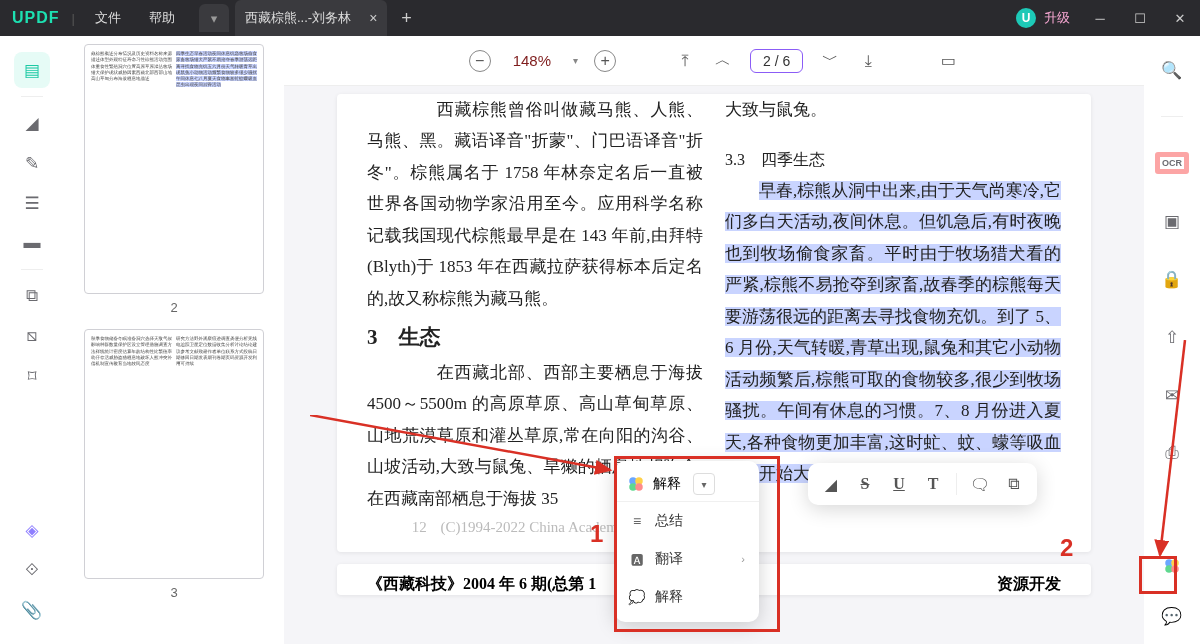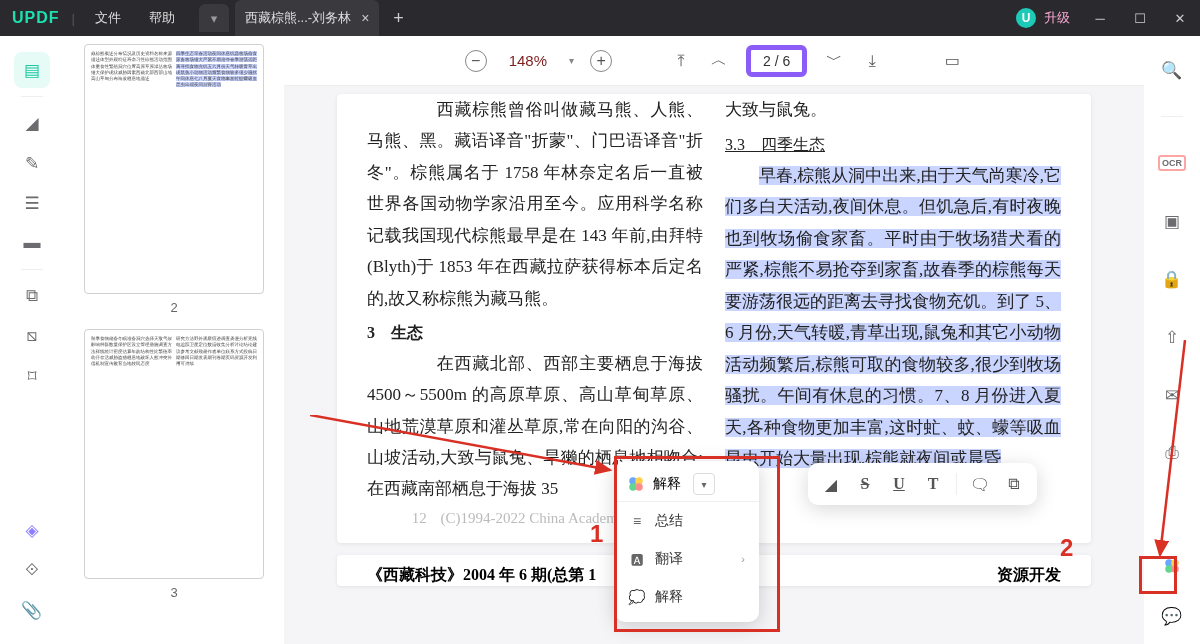--- a/index.html
+++ b/index.html
@@ -16,21 +16,21 @@
     display: flex;
     align-items: center;
     color: #ddd;
     font-size: 13px;
   }
   .logo { color: #1de0b1; font-weight: bold; font-size: 16px; padding: 0 12px; letter-spacing: 1px; }
   .logo-sep { color: #555; margin-right: 6px; }
   .menu-item { padding: 0 14px; cursor: pointer; }
   .tabset { display: flex; align-items: center; margin-left: 10px; height: 100%; }
   .tab-blank { width: 30px; height: 28px; background: #3a3a3e; border-radius: 6px 6px 0 0; margin-right: 6px; display:flex; align-items:center; justify-content:center; color:#999; }
-  .tab { background: #3a3a3e; height: 37px; padding: 0 10px; border-radius: 6px 6px 0 0; display: flex; align-items: center; gap: 10px; }
+  .tab { background: #3a3a3e; height: 37px; padding: 0 10px; border-radius: 6px 6px 0 0; display: flex; align-items: center; gap: 18px; }
   .tab-close { color: #ccc; font-size: 14px; cursor: pointer; }
   .tab-add { color: #ccc; padding: 0 14px; font-size: 18px; cursor: pointer; }
   .winspace { flex: 1; }
   .upgrade-zone { display: flex; align-items: center; gap: 8px; margin-right: 10px; }
   .avatar { width: 20px; height: 20px; border-radius: 50%; background: #1dc9b7; color:#fff; display:flex; align-items:center; justify-content:center; font-size:12px; font-weight:bold; }
   .upgrade { color: #f9a8d4; }
   .winbtn { width: 40px; height: 36px; display: flex; align-items: center; justify-content: center; color: #ccc; cursor: pointer; }
   .main {
     display: flex;
     height: 608px;
@@ -93,43 +93,43 @@
     align-items: center;
     justify-content: center;
     gap: 16px;
     color: #555;
     border-bottom: 1px solid #eee;
   }
   .tb-btn { width: 22px; height: 22px; display:flex; align-items:center; justify-content:center; cursor:pointer; border-radius:50%; }
   .tb-circle { border:1.5px solid #888; }
   .zoom { font-size: 15px; color:#7f1d1d; margin: 0 6px; }
   .tb-drop { color:#888; font-size:10px; }
-  .pager { border:5px solid #8b5cf6; border-radius:6px; padding: 3px 12px; font-size:14px; color:#333; }
+  .pager { border:1px solid #8b5cf6; border-radius:6px; padding: 3px 12px; font-size:14px; color:#333; }
   .tb-gap { width: 26px; }
 
   .page-scroll { flex:1; overflow:auto; padding: 8px 8px 0 8px; position:relative; }
   .page {
     background: #fff;
     border-radius: 4px;
     margin: 0 auto 12px;
     width: 754px;
     box-shadow: 0 1px 4px rgba(0,0,0,.08);
     font-family: "SimSun", serif;
   }
   .page-inner {
     display:flex;
     gap: 22px;
     padding: 0 30px 10px;
     font-size: 17px;
     line-height: 1.85;
     color: #222;
   }
   .col { flex:1; }
-  .h3 { font-weight: bold; font-size:16px; margin-top:4px; }
-  .sect { font-size:16px; margin-top:5px;text-decoration:underline; }
+  .h3 { font-weight: bold; font-size:21px; margin-top:4px; }
+  .sect { font-size:16px; margin-top:20px; }
   .para { text-indent: 2em; text-align: justify; }
   .hi { background: #c9d4ff; }
   .issue-line { display:flex; justify-content:space-between; padding: 10px 30px 0; font-size:16px; font-weight:bold; }
   .issue-line .left { }
   .issue-line .right { }
 
   .context-menu {
     position: absolute;
     left: 615px; top: 461px;
     width: 144px;
@@ -172,21 +172,21 @@
     display:flex;
     flex-direction:column;
     align-items:center;
     padding-top: 18px;
     gap: 26px;
     color:#6b6b70;
     font-size: 17px;
   }
   .rbtn { width:32px; height:32px; display:flex; align-items:center; justify-content:center; cursor:pointer; border-radius:6px; }
   .sidebar-right .bottom-group { margin-top:auto; margin-bottom: 12px; display:flex; flex-direction:column; gap:18px; align-items:center; }
-  .ocr-badge { font-size:9px; border:2px solid #fca5a5; border-radius:3px; padding:1px 2px; font-weight:bold; }
+  .ocr-badge { font-size:9px; border:5px solid #fca5a5; border-radius:3px; padding:1px 2px; font-weight:bold; }
 
   svg.ai-logo { width:18px; height:18px; }
 </style>
 </head>
 <body>
 
 <div class="titlebar">
   <span class="logo">UPDF</span>
   <span class="logo-sep">|</span>
   <span class="menu-item">文件</span>

